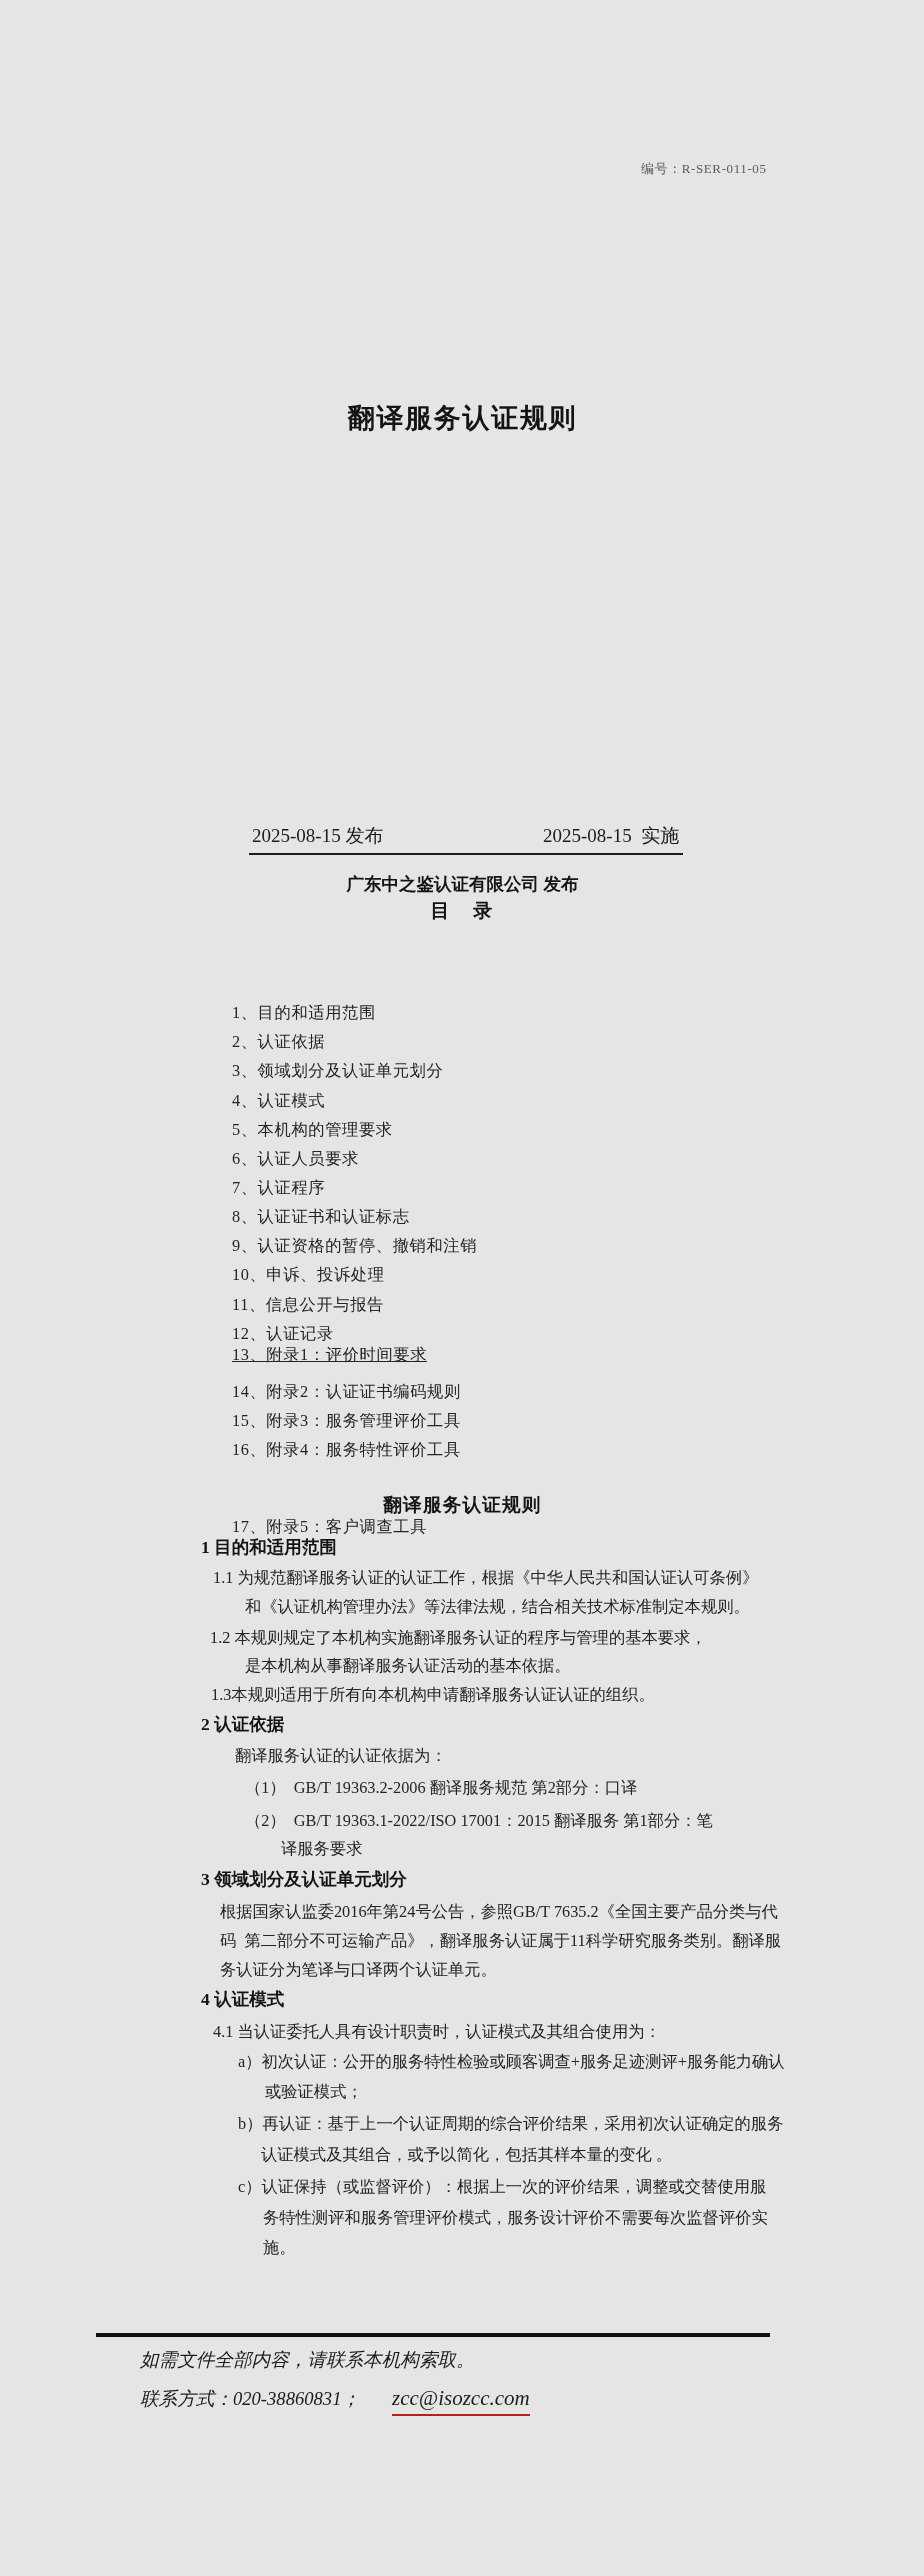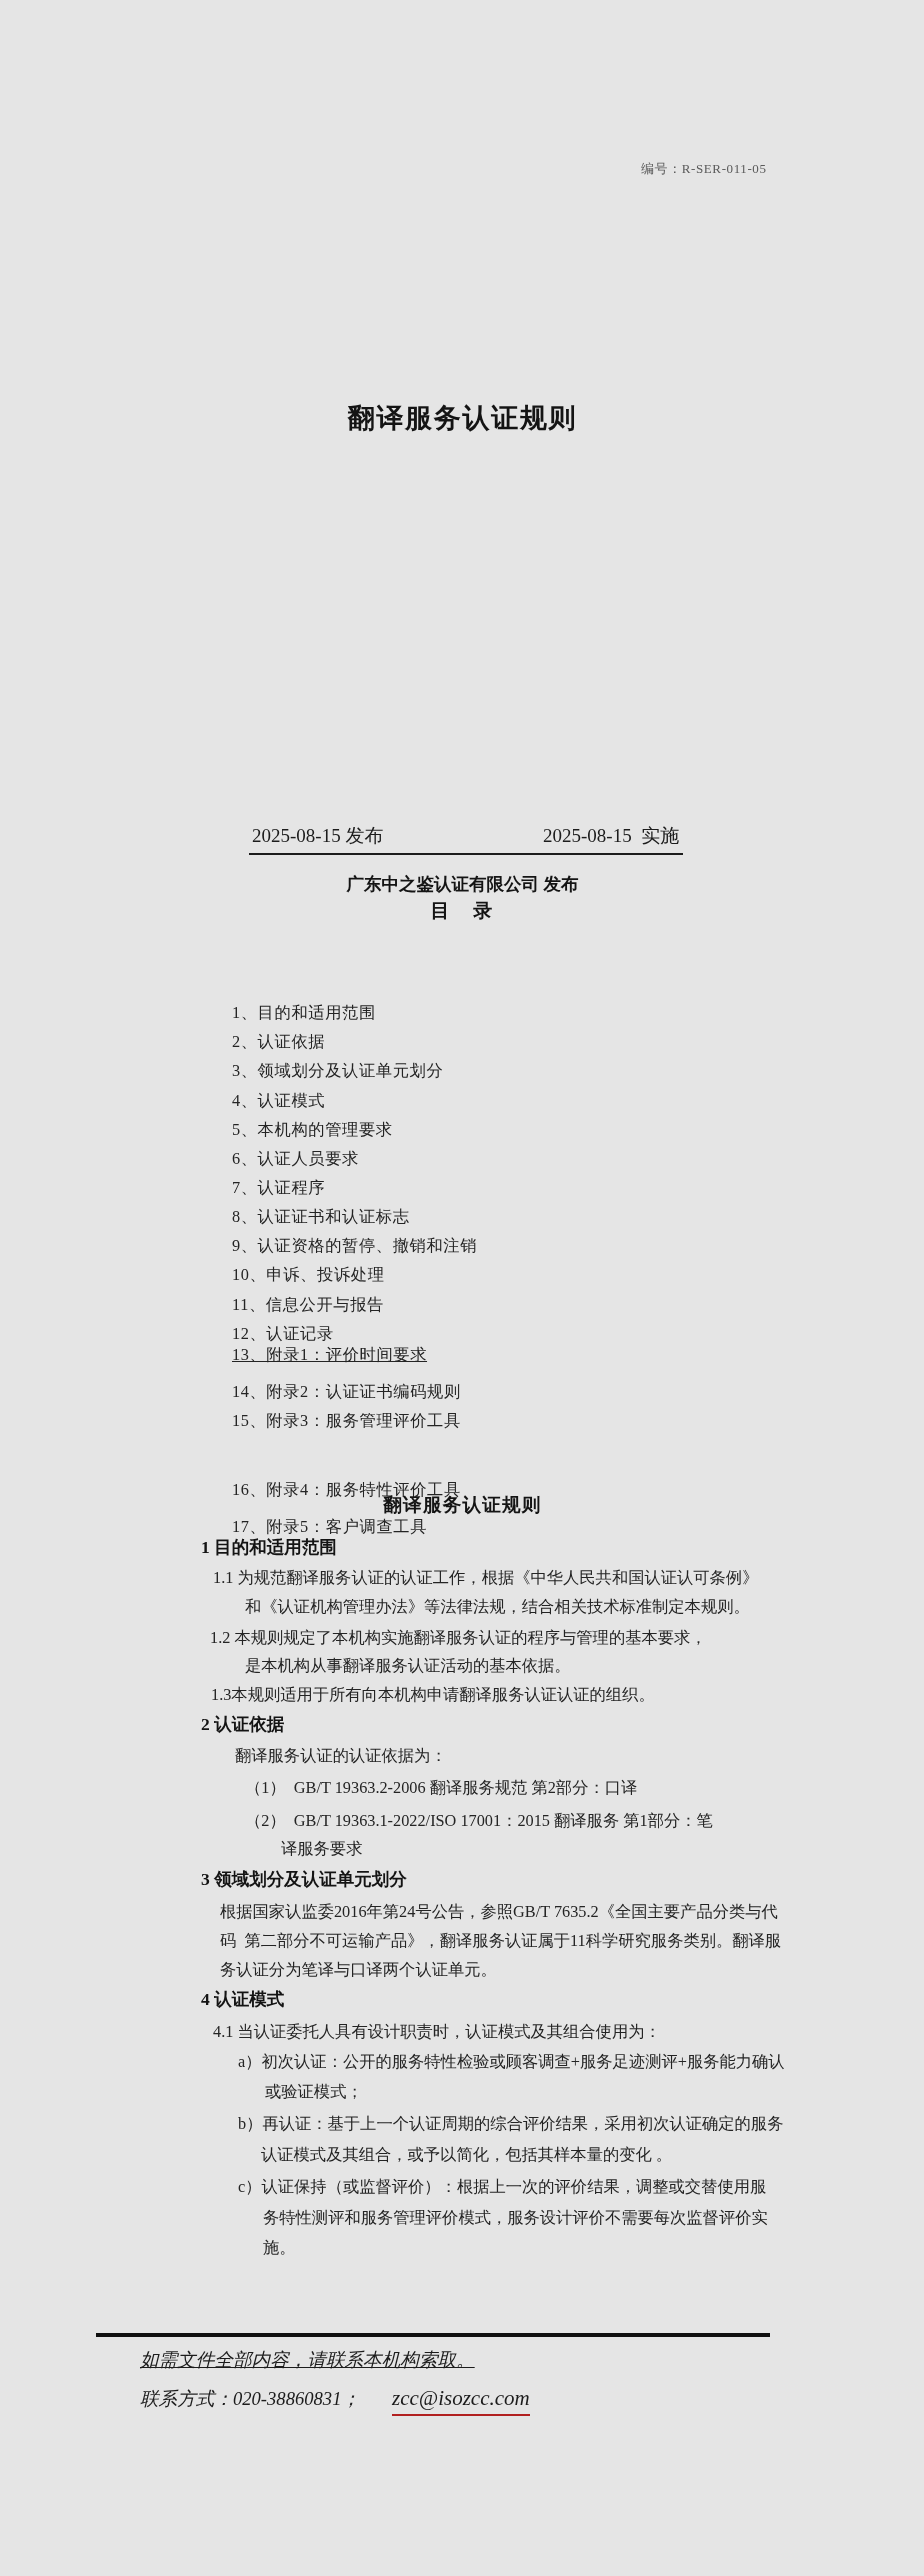--- a/index.html
+++ b/index.html
@@ -26,21 +26,21 @@
   .publisher { top: 874px; font-size: 17.5px; font-weight: bold; color: #141414; }
   .toc-heading { top: 900px; font-size: 19px; font-weight: bold; color: #141414; letter-spacing: 2.3px; }
 
   .toc-item { position: absolute; left: 232px; font-size: 16.3px; color: #242424; white-space: pre; letter-spacing: 0.6px; }
 
   .body-heading { top: 1494px; font-size: 18.6px; font-weight: bold; color: #141414; letter-spacing: 1.2px; }
   .body-line { position: absolute; font-size: 16.3px; color: #242424; white-space: pre; }
   .bold-line { font-size: 17.5px; font-weight: bold; color: #141414; }
 
   .footer-rule { top: 2333px; left: 96px; width: 674px; height: 3.5px; background: #101010; }
-  .footer-note { top: 2349px; left: 140px; font-size: 18.6px; font-style: italic; color: #1c1c1c; text-decoration: underline; }
+  .footer-note { top: 2349px; left: 140px; font-size: 18.6px; font-style: italic; color: #1c1c1c; }
   .footer-contact { top: 2386px; left: 140px; font-size: 18.6px; font-style: italic; color: #1c1c1c; }
   .footer-email {
     font-size: 21px; color: #1c1c1c;
     border-bottom: 2.3px solid #b22020; padding-bottom: 4px; margin-left: 32px;
   }
 </style>
 </head>
 <body>
 
 <div id="page">
@@ -65,21 +65,21 @@
       <div class="toc-item" style="top: 1148px;">6、认证人员要求</div>
       <div class="toc-item" style="top: 1177px;">7、认证程序</div>
       <div class="toc-item" style="top: 1206px;">8、认证证书和认证标志</div>
       <div class="toc-item" style="top: 1235px;">9、认证资格的暂停、撤销和注销</div>
       <div class="toc-item" style="top: 1264px;">10、申诉、投诉处理</div>
       <div class="toc-item" style="top: 1294px;">11、信息公开与报告</div>
       <div class="toc-item" style="top: 1323px;">12、认证记录</div>
       <div class="toc-item" style="top: 1344px; text-decoration: underline;">13、附录1：评价时间要求</div>
       <div class="toc-item" style="top: 1381px;">14、附录2：认证证书编码规则</div>
       <div class="toc-item" style="top: 1410px;">15、附录3：服务管理评价工具</div>
-      <div class="toc-item" style="top: 1439px; margin-top: 40px;">16、附录4：服务特性评价工具</div>
+      <div class="toc-item" style="top: 1439px;">16、附录4：服务特性评价工具</div>
       <div class="toc-item" style="top: 1484px; margin-top: 32px;">17、附录5：客户调查工具</div>
     </div>
 
   <div class="abs centered body-heading">翻译服务认证规则</div>
 
   <div id="body-lines">
       <div class="body-line bold-line" style="left: 201px; top: 1535px;">1 目的和适用范围</div>
       <div class="body-line" style="left: 213px; top: 1567px;">1.1 为规范翻译服务认证的认证工作，根据《中华人民共和国认证认可条例》</div>
       <div class="body-line" style="left: 245px; top: 1596px;">和《认证机构管理办法》等法律法规，结合相关技术标准制定本规则。</div>
       <div class="body-line" style="left: 210px; top: 1627px;">1.2 本规则规定了本机构实施翻译服务认证的程序与管理的基本要求，</div>

